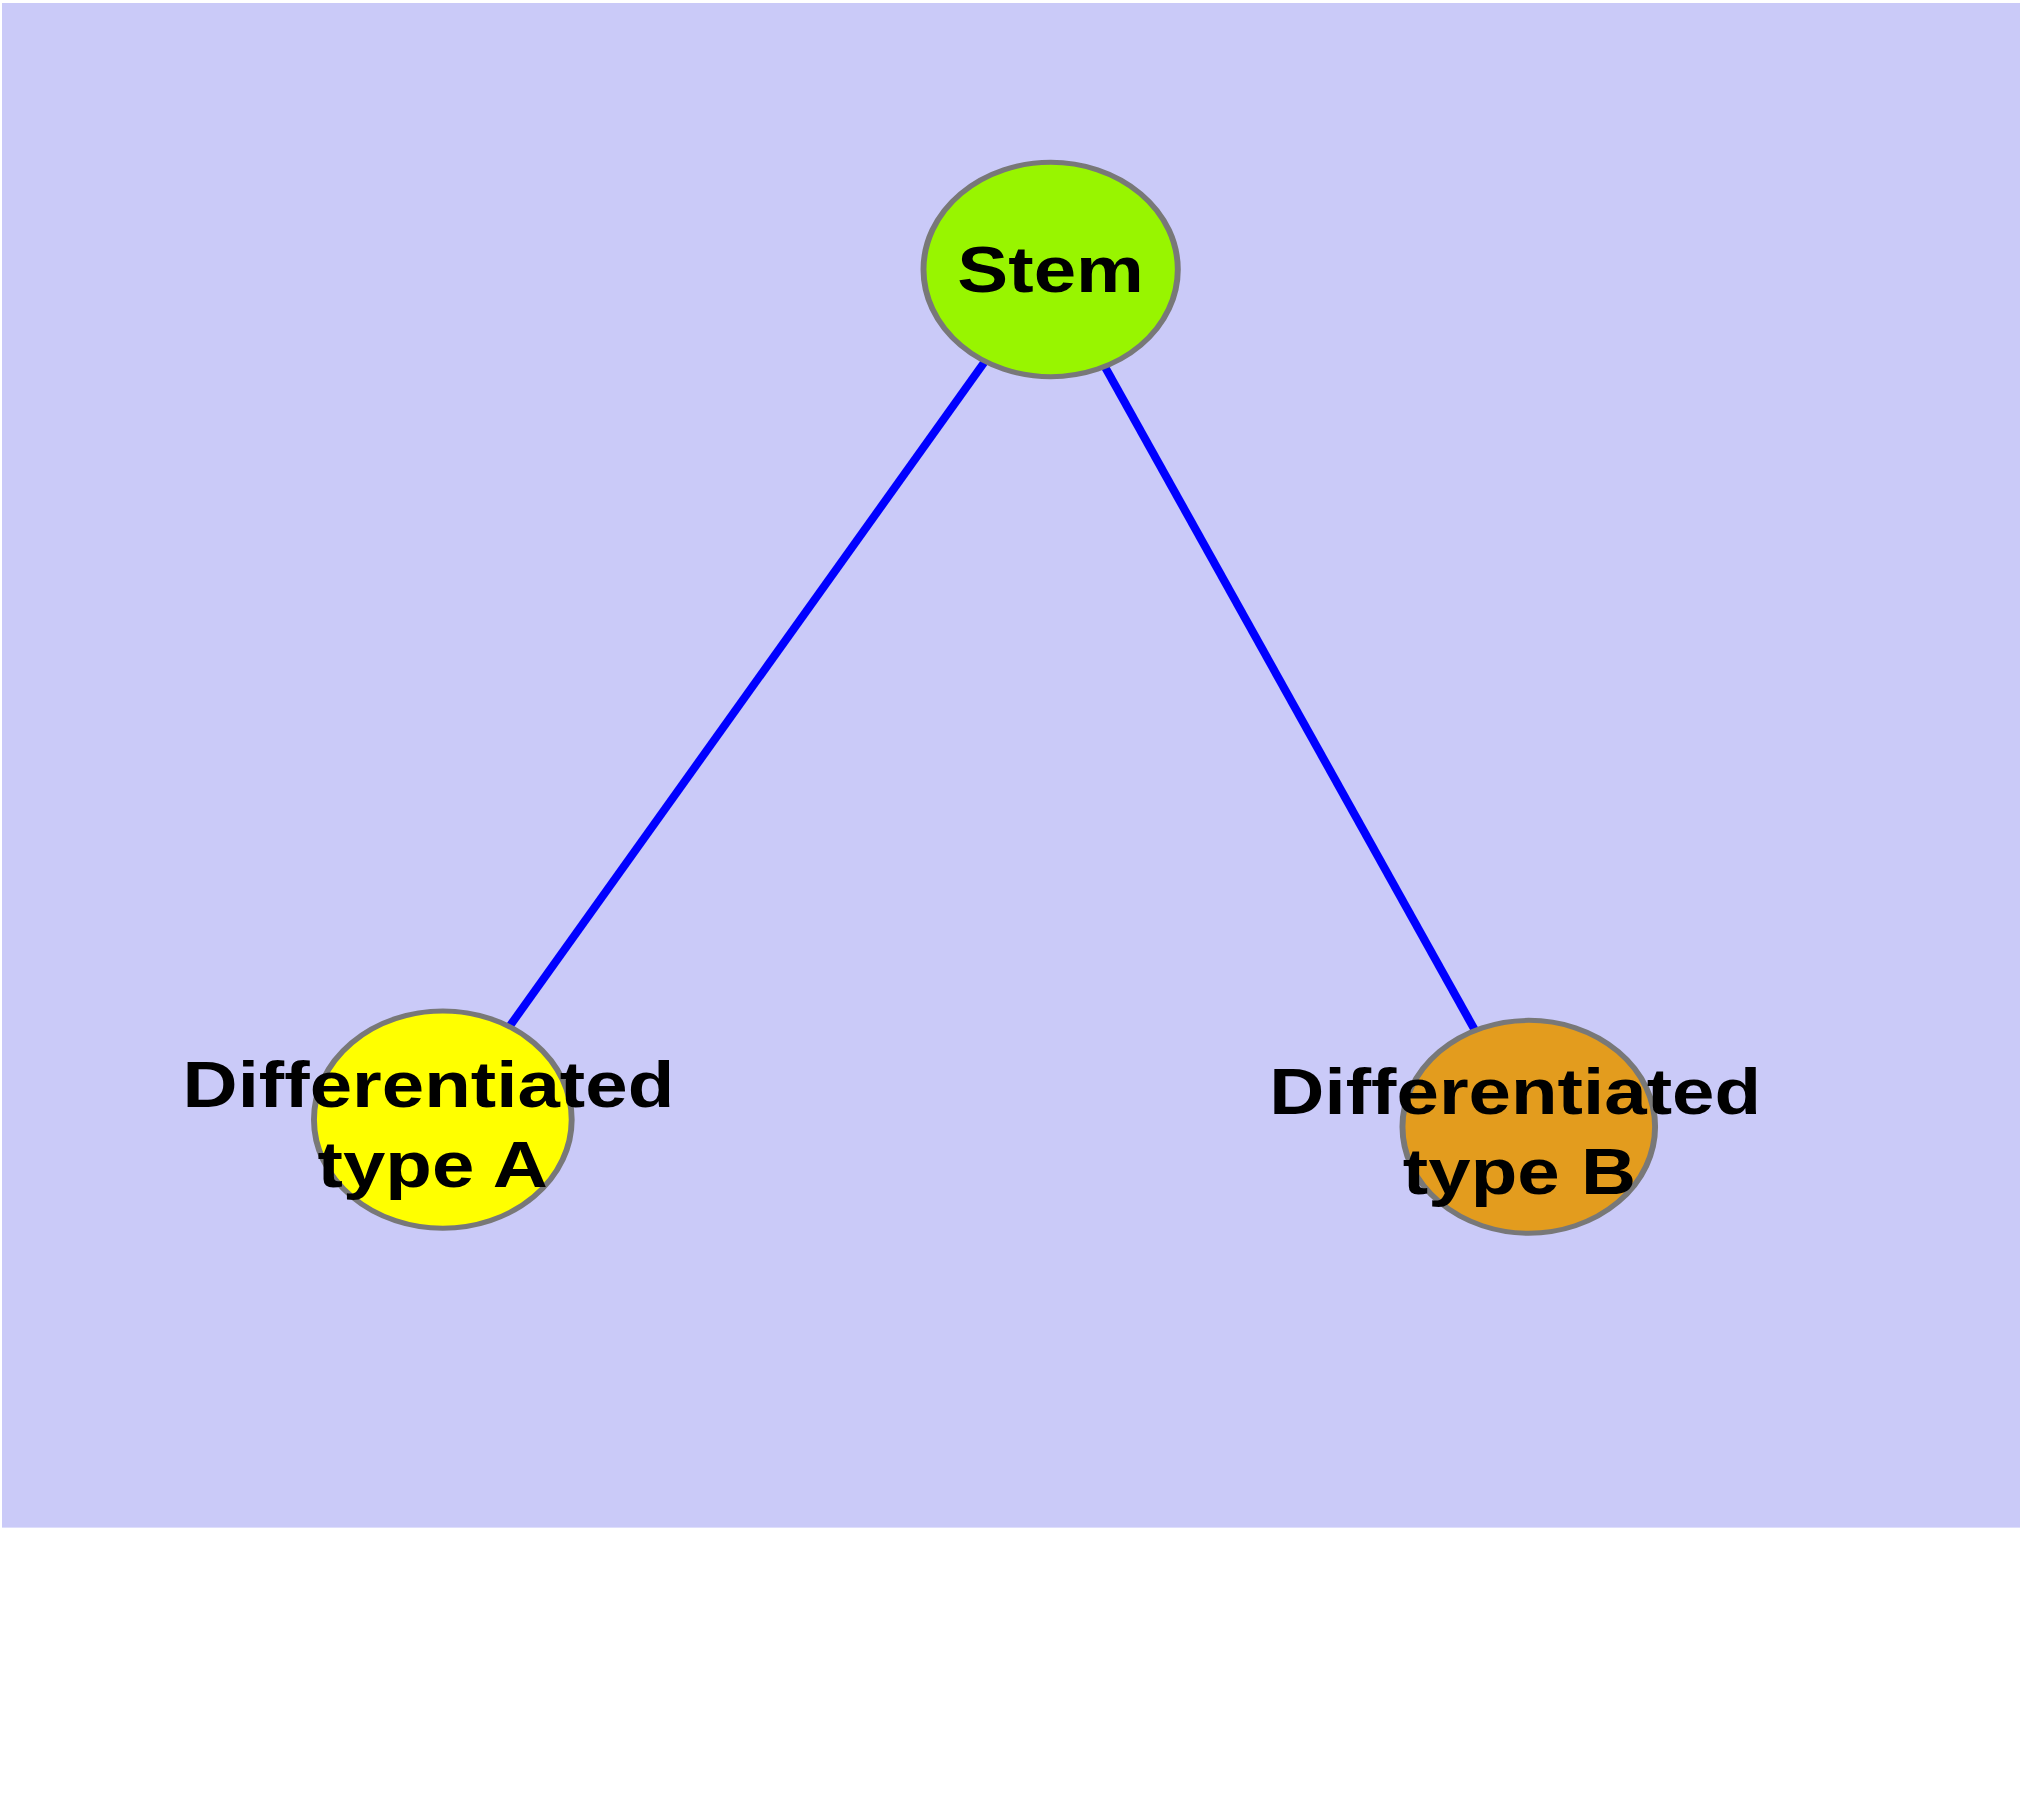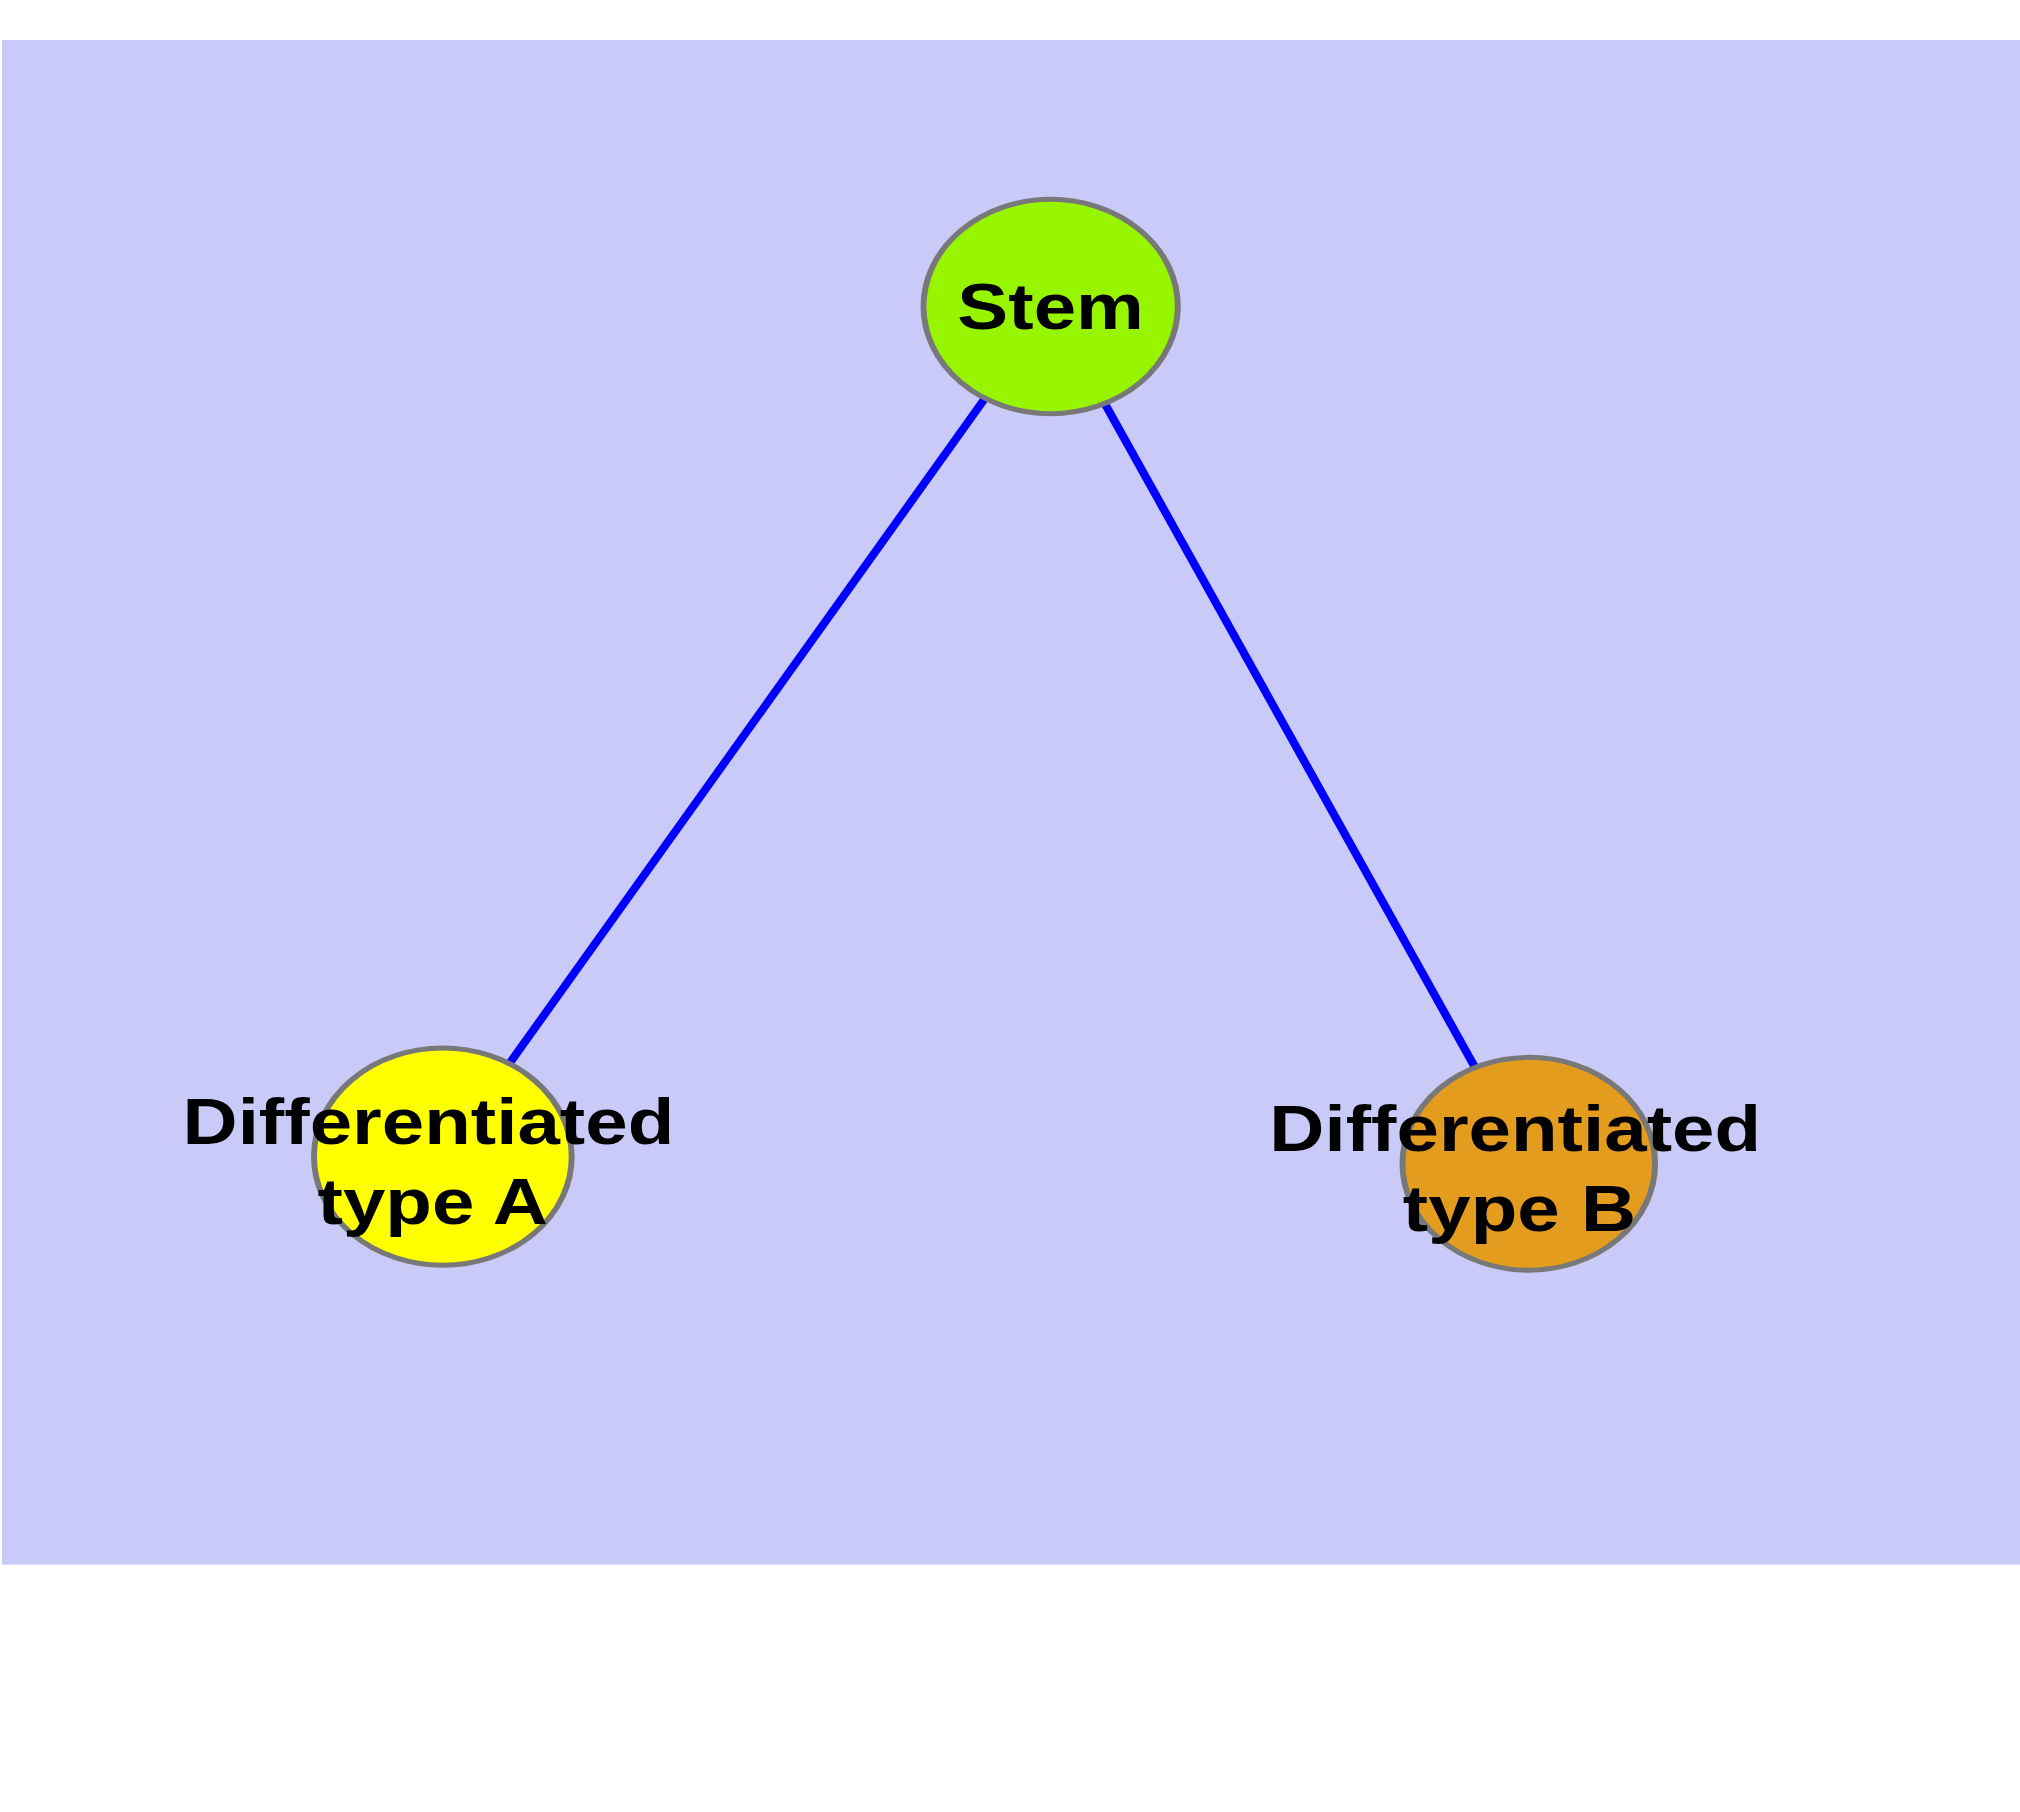--- a/index.html
+++ b/index.html
@@ -9,21 +9,20 @@
     height: 1812px;
     background: #ffffff;
     font-family: "Liberation Sans", sans-serif;
     overflow: hidden;
   }
   .page {
     position: relative;
     width: 2021px;
     height: 1528px;
     background: #ffffff;
-    margin-top: 37px;
   }
   .canvas {
     position: absolute;
     left: 1.7px;
     top: 3.4px;
     right: 0;
     bottom: 0;
   }
   svg.diagram {
     display: block;

